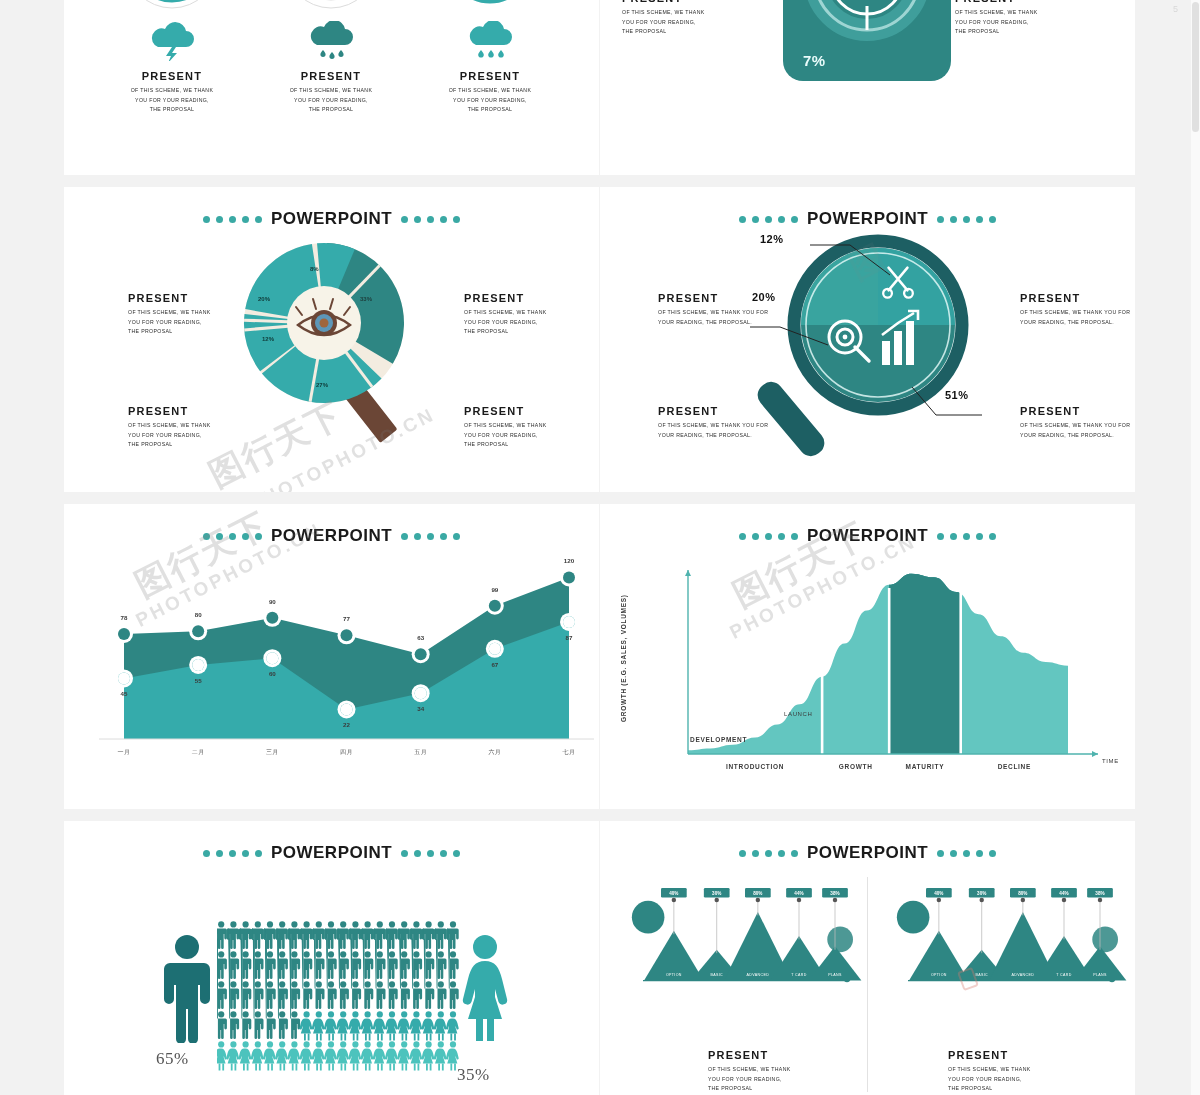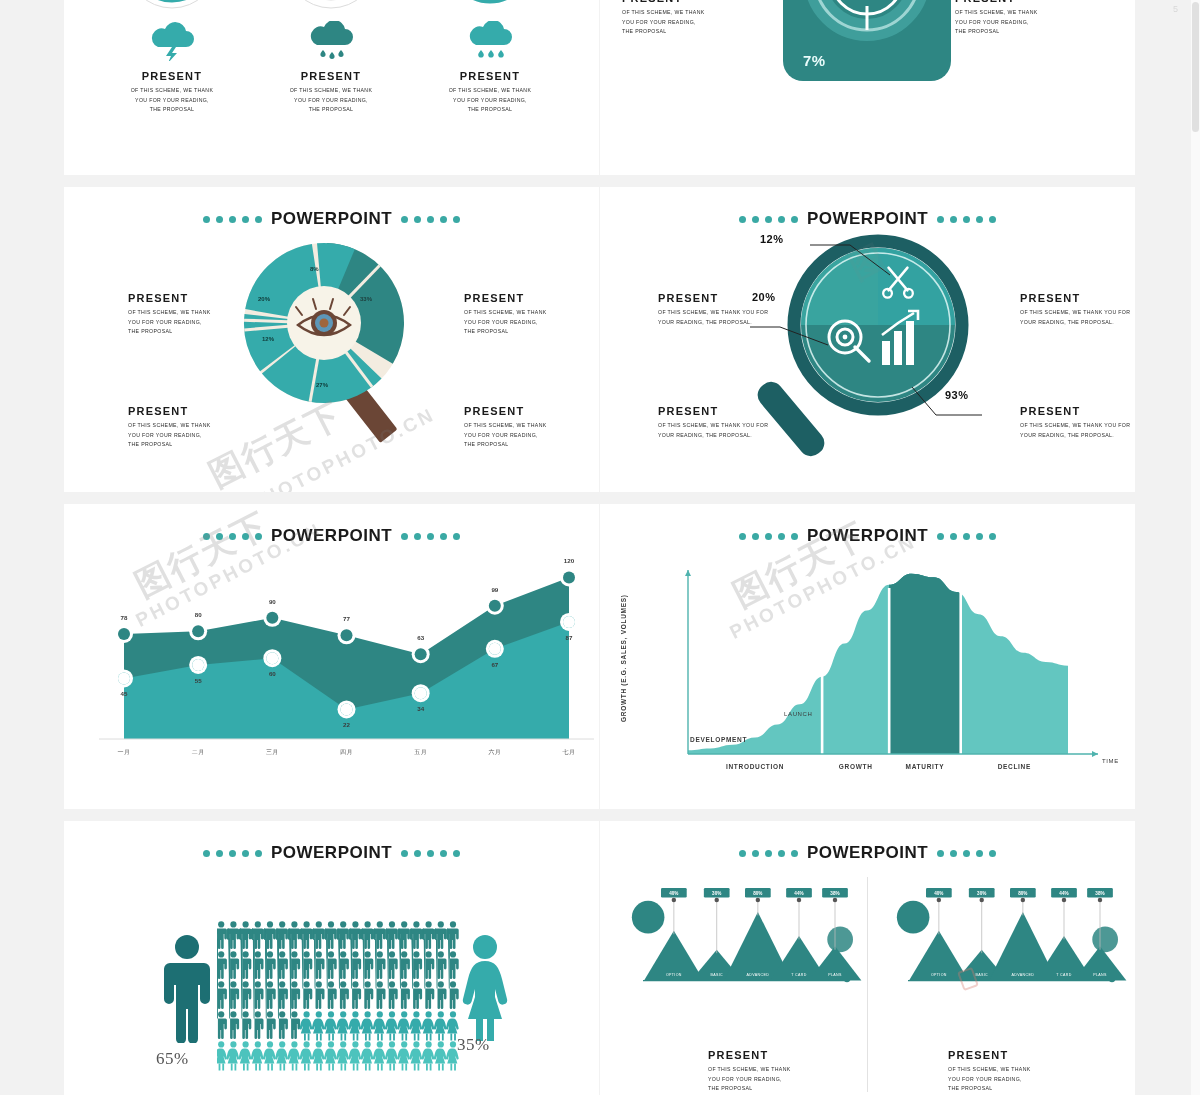--- a/index.html
+++ b/index.html
@@ -375,21 +375,21 @@
             <path d="M60 18 L100 18" stroke="#222" stroke-width="1" fill="none"></path>
             <path d="M30 100 L78 118" stroke="#222" stroke-width="1" fill="none"></path>
             <path d="M-12 100 L30 100" stroke="#222" stroke-width="1" fill="none"></path>
             <path d="M162 160 L186 188" stroke="#222" stroke-width="1" fill="none"></path>
             <path d="M186 188 L232 188" stroke="#222" stroke-width="1" fill="none"></path>
           </svg>
         </div>
 
         <div class="lbl-pct" style="left:160px; top:46px;">12%</div>
         <div class="lbl-pct" style="left:152px; top:104px;">20%</div>
-        <div class="lbl-pct" style="left:345px; top:202px;">93%</div>
+        <div class="lbl-pct" style="left:345px; top:202px;">51%</div>
 
         <div class="pblk" style="left:58px; top:105px;">
           <div class="present-h">PRESENT</div>
           <div class="present-b">
             <div>OF THIS SCHEME, WE THANK YOU FOR</div>
             <div>YOUR READING, THE PROPOSAL.</div>
           </div>
         </div>
         <div class="pblk" style="left:420px; top:105px;">
           <div class="present-h">PRESENT</div>
@@ -574,21 +574,21 @@
           <path d="M12 30h34a6 6 0 0 1 6 6v30a5 5 0 0 1-10 0V52h-2v54a5 5 0 0 1-10 0V76h-2v30a5 5 0 0 1-10 0V52h-2v14a5 5 0 0 1-10 0V36a6 6 0 0 1 6-6z" fill="#1d6f73"></path>
         </svg>
         <div class="big-pct" style="left:92px; top:228px;">65%</div>
 
         <svg width="58" height="110" viewBox="0 0 58 110" style="position:absolute; left:392px; top:112px;">
           <circle cx="29" cy="14" r="12" fill="#35abab"></circle>
           <path d="M29 28c10 0 14 6 17 18l5 20a4.5 4.5 0 0 1-8.6 2.6L39 56v8l7 22H12l7-22v-8l-3.4 12.6A4.5 4.5 0 0 1 7 66l5-20c3-12 7-18 17-18z" fill="#35abab"></path>
           <rect x="20" y="84" width="7" height="24" fill="#35abab"></rect>
           <rect x="31" y="84" width="7" height="24" fill="#35abab"></rect>
         </svg>
-        <div class="big-pct" style="left:393px; top:214px;">35%</div>
+        <div class="big-pct" style="left:393px; top:244px;">35%</div>
 
         <svg id="pplSvg" viewBox="0 0 244 160" width="244" height="160" style="position:absolute; left:153px; top:100px;">
             <circle cx="4.2" cy="3.4" r="3.1" fill="#2e8683"></circle>
             <path d="M0 7.6h8.4a1.5 1.5 0 0 1 1.5 1.5v8a1.3 1.3 0 0 1-2.6 0v-4h-.6v13.6a1.3 1.3 0 0 1-2.6 0v-7.6h-.6v7.6a1.3 1.3 0 0 1-2.6 0V13.1h-.6v4a1.3 1.3 0 0 1-2.6 0v-8a1.5 1.5 0 0 1 1.5-1.5z" fill="#2e8683"></path>
             <circle cx="16.4" cy="3.4" r="3.1" fill="#2e8683"></circle>
             <path d="M12.2 7.6h8.4a1.5 1.5 0 0 1 1.5 1.5v8a1.3 1.3 0 0 1-2.6 0v-4h-.6v13.6a1.3 1.3 0 0 1-2.6 0v-7.6h-.6v7.6a1.3 1.3 0 0 1-2.6 0V13.1h-.6v4a1.3 1.3 0 0 1-2.6 0v-8a1.5 1.5 0 0 1 1.5-1.5z" fill="#2e8683"></path>
             <circle cx="28.599999999999998" cy="3.4" r="3.1" fill="#2e8683"></circle>
             <path d="M24.4 7.6h8.4a1.5 1.5 0 0 1 1.5 1.5v8a1.3 1.3 0 0 1-2.6 0v-4h-.6v13.6a1.3 1.3 0 0 1-2.6 0v-7.6h-.6v7.6a1.3 1.3 0 0 1-2.6 0V13.1h-.6v4a1.3 1.3 0 0 1-2.6 0v-8a1.5 1.5 0 0 1 1.5-1.5z" fill="#2e8683"></path>
             <circle cx="40.8" cy="3.4" r="3.1" fill="#2e8683"></circle>
             <path d="M36.599999999999994 7.6h8.4a1.5 1.5 0 0 1 1.5 1.5v8a1.3 1.3 0 0 1-2.6 0v-4h-.6v13.6a1.3 1.3 0 0 1-2.6 0v-7.6h-.6v7.6a1.3 1.3 0 0 1-2.6 0V13.1h-.6v4a1.3 1.3 0 0 1-2.6 0v-8a1.5 1.5 0 0 1 1.5-1.5z" fill="#2e8683"></path>

